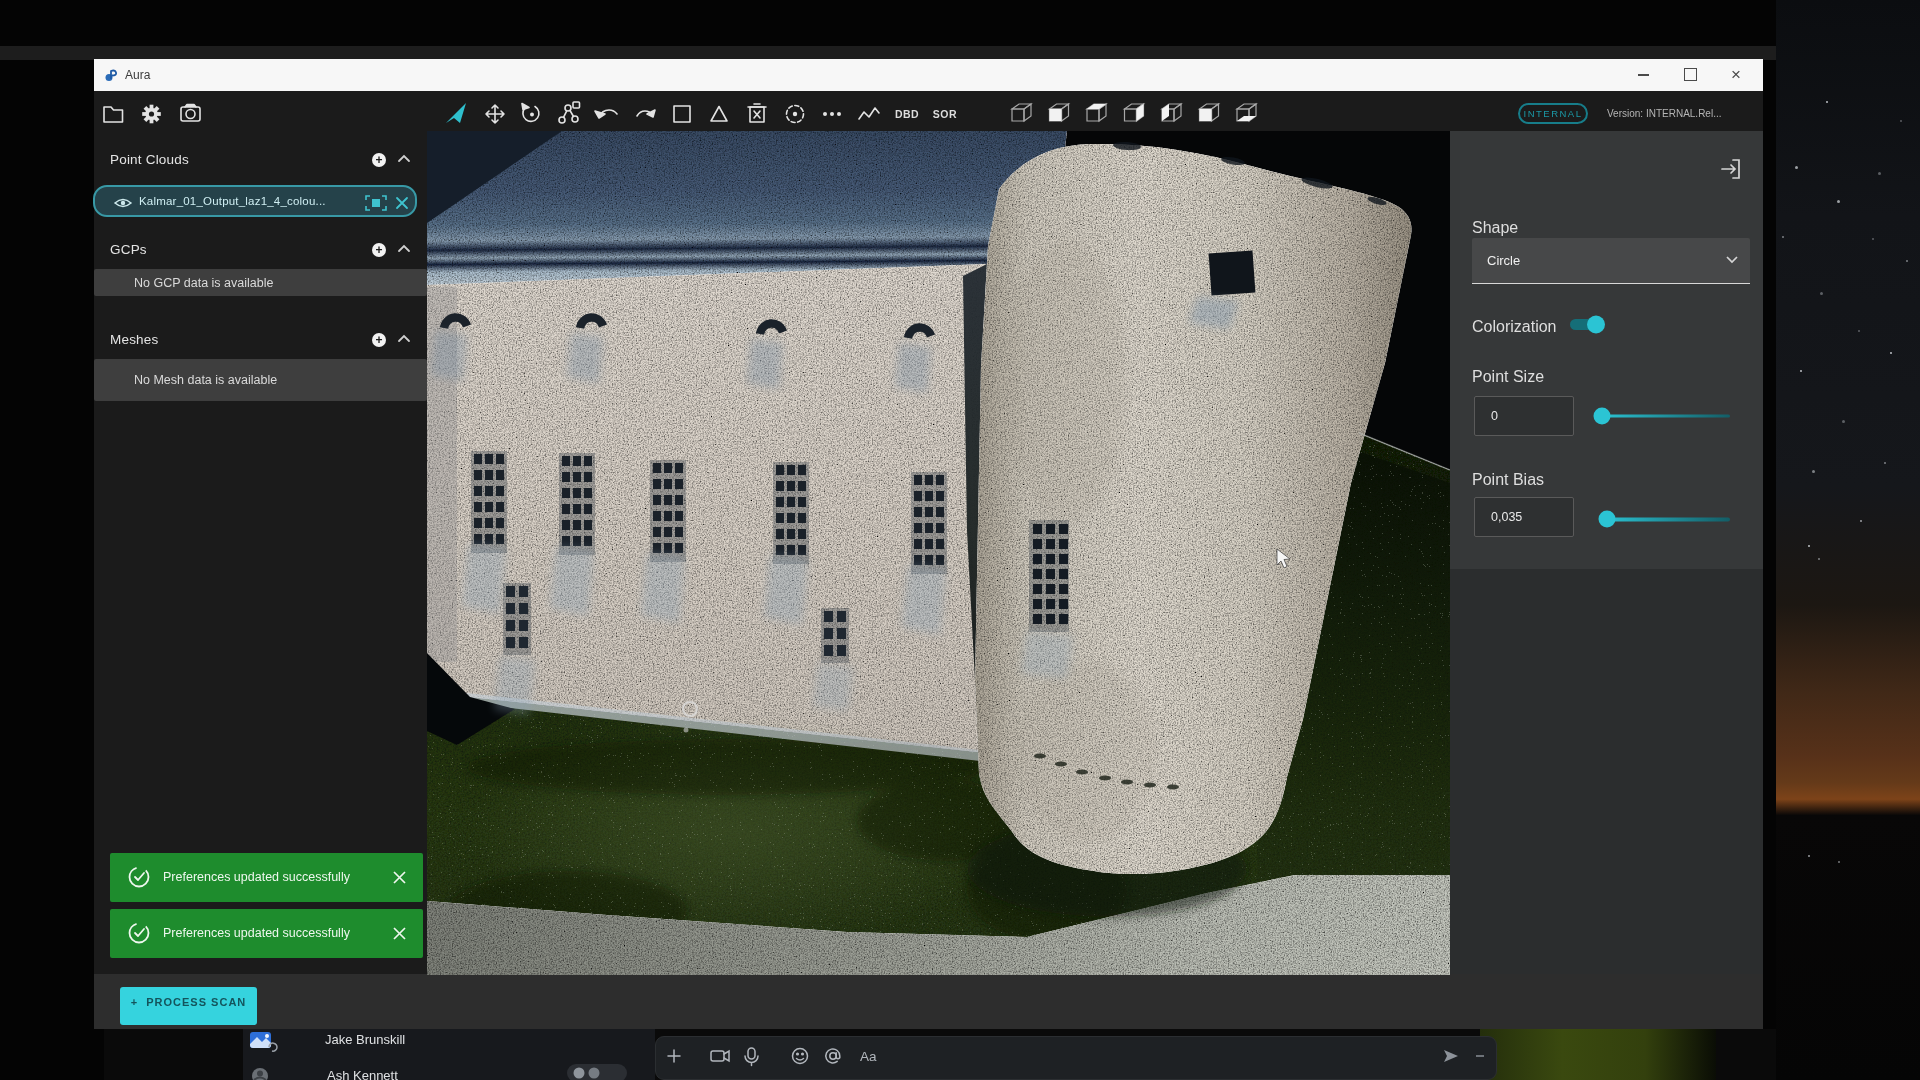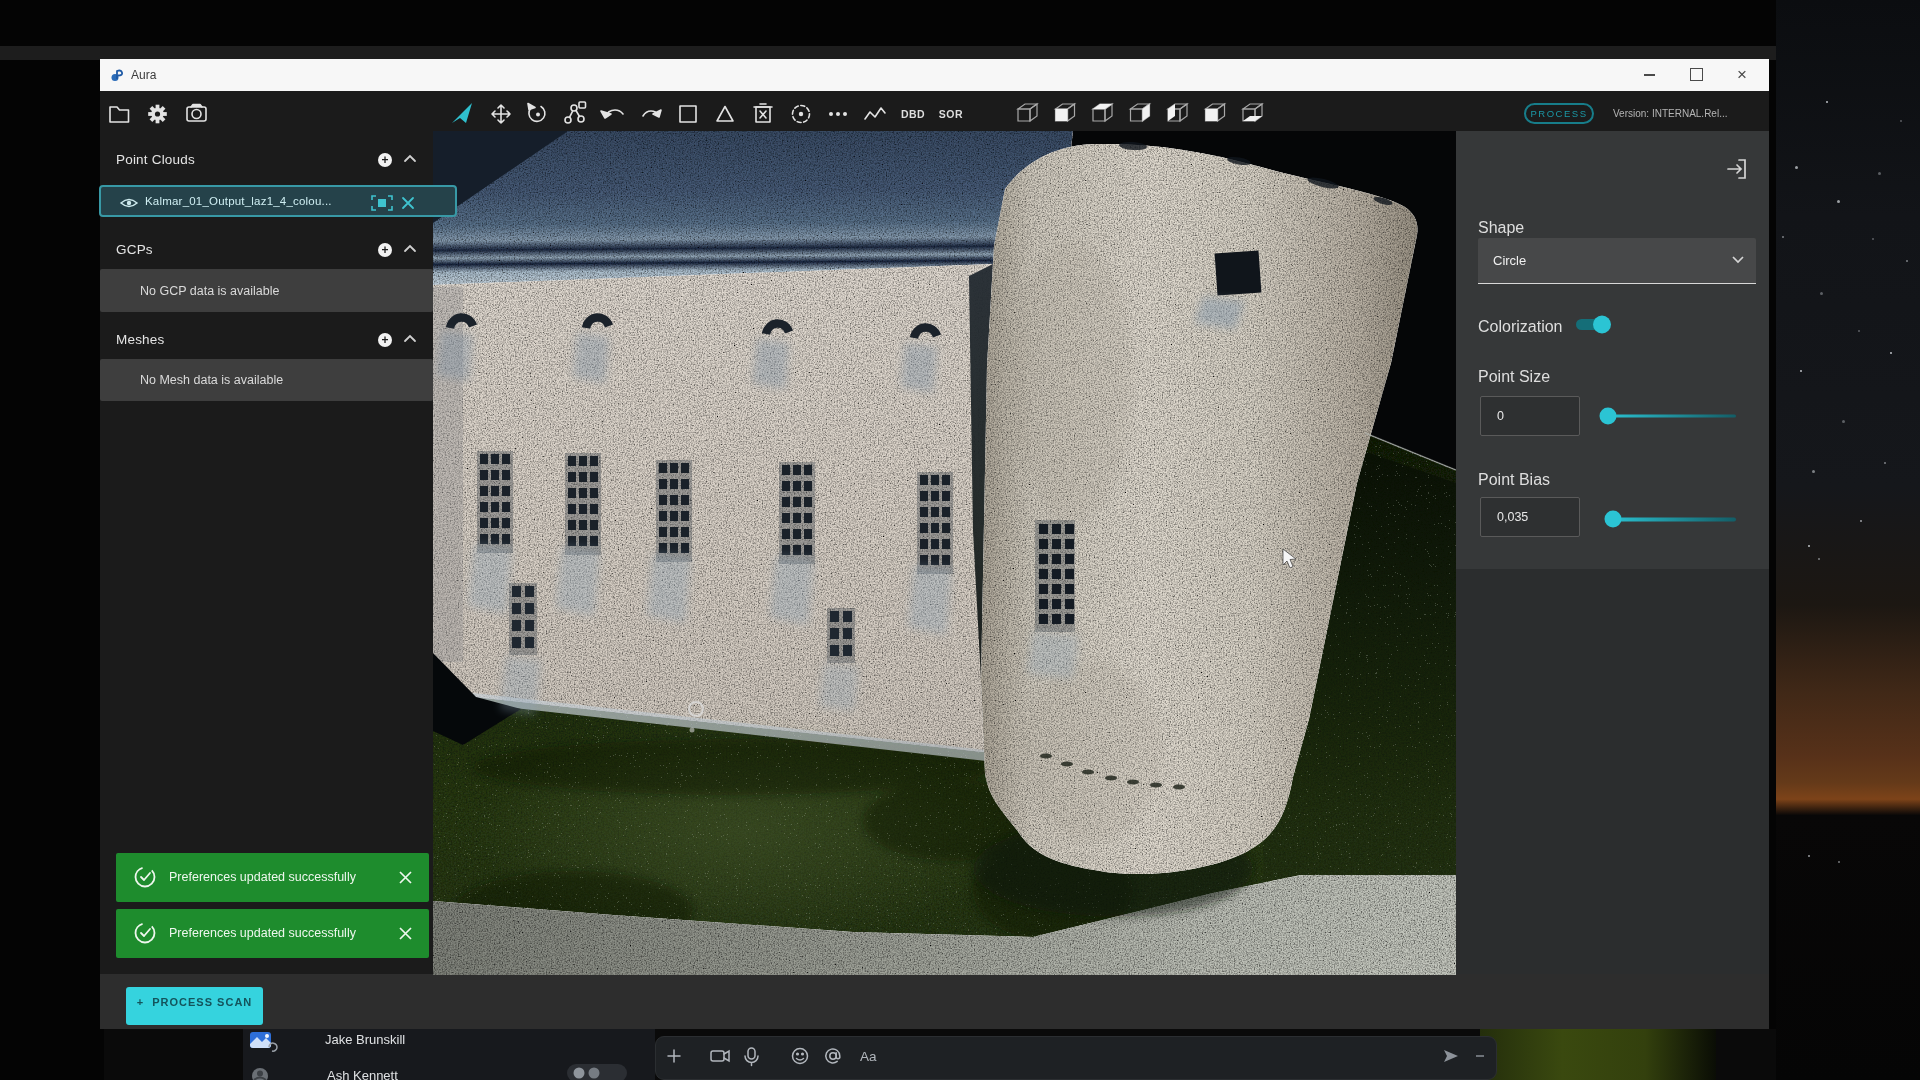--- a/index.html
+++ b/index.html
@@ -8,34 +8,34 @@
 .abs { position:absolute; }
 
 
 #desk-band { left:0; top:46px; width:1920px; height:14px; background:#1d1d1d; }
 #desk-right { left:1776px; top:0; width:144px; height:1080px;
   background:linear-gradient(180deg,#0b0d10 0%,#121418 20%,#15171b 45%,#1c1712 56%,#402817 64%,#573119 70%,#653a19 72.5%,#7d4319 74%,#080707 75.5%,#050505 100%); }
 #desk-bottom { left:104px; top:1029px; width:1672px; height:51px; background:#0a0a0a; }
 #grass-desk { left:1480px; top:1029px; width:236px; height:51px; background:linear-gradient(90deg,#242e0c 0%,#3a490f 35%,#33400d 70%,#0a0d05 100%); }
 
 
-#win { left:100px; top:59px; width:1669px; height:970px; background:#1b1b1b; }
+#win { left:94px; top:59px; width:1669px; height:970px; background:#1b1b1b; }
 #titlebar { left:0; top:0; width:1669px; height:32px; background:#f7f7f7; }
 #title-text { left:31px; top:9px; font-size:12px; color:#3c3c3c; }
 #wc-min { left:1544px; top:15px; width:11px; height:2px; background:#4a4a4a; }
 #wc-max { left:1590px; top:9px; width:13px; height:13px; border:1.5px solid #4a4a4a; }
 #wc-close { left:1637px; top:8px; width:15px; height:15px; color:#4a4a4a; font-size:17px; line-height:15px; }
 #license { left:1424px; top:44px; width:70px; height:21px; border:2px solid #177d8a; border-radius:11px; color:#1b98a6; font-size:9.5px; letter-spacing:1.5px; text-align:center; line-height:17px; }
 #version { left:1513px; top:49px; font-size:10px; color:#b5b5b5; }
 
 
 .sideheader { position:absolute; left:16px; font-size:13.5px; color:#e4e4e4; font-weight:500; letter-spacing:.2px; }
 .plusring { position:absolute; width:14px; height:14px; background:#f2f2f2; border-radius:50%; color:#1b1b1b; font-size:12px; line-height:14px; text-align:center; font-weight:700; }
 .graybox { position:absolute; left:0px; width:333px; background:#3e3e3e; border-radius:2px; color:#dadada; font-size:12.5px; padding-left:40px; display:flex; align-items:center; }
-#selitem { left:-1px; top:126px; width:358px; height:32px; z-index:3; background:#25424a; border:2px solid #3899a6; border-radius:4px; }
+#selitem { left:-1px; top:126px; width:324px; height:32px; z-index:3; background:#25424a; border:2px solid #3899a6; border-radius:14px; }
 #selitem .txt { position:absolute; left:44px; top:8px; font-size:11.5px; color:#cfeef2; letter-spacing:.2px; }
 
 
 .toast { position:absolute; left:16px; width:313px; height:49px; background:#1e8c2d; border-radius:2px; color:#eef7ee; font-size:12.5px; }
 .toast .msg { position:absolute; left:53px; top:17px; }
 
 #procbtn { left:26px; top:928px; width:137px; height:38px; background:#35d3de; border-radius:3px; color:#14545c; font-size:11px; font-weight:700; letter-spacing:1px; text-align:center; line-height:30px; }
 
 #bottombar { left:0; top:915px; width:1669px; height:55px; background:#2d2d2d; }
 
@@ -187,21 +187,21 @@
           <path d="M 1124.5,5 l 0,12 -7,5 0,-12 z"></path>
         </g>
         <path d="M 1105.5,10 h 12 v 12 h -12 z" fill="#f2f2f2"></path>
         <g stroke="#a8a8a8" stroke-width="1.2" fill="none">
           <path d="M 1143.0,10 h 12 v 12 h -12 z"></path>
           <path d="M 1143.0,10 l 7,-5 h 12 l -7,5 z"></path>
           <path d="M 1162.0,5 l 0,12 -7,5 0,-12 z"></path>
         </g>
         <path d="M 1143.0,22 h 12 l 7,-5 h -12 z" fill="#f2f2f2"></path>
     </svg>
-    <div class="abs" id="license">PROCESS</div>
+    <div class="abs" id="license">INTERNAL</div>
     <div class="abs" id="version">Version: INTERNAL.Rel...</div>
 
     <div class="sideheader" style="top:93px;">Point Clouds</div>
     <div class="plusring" style="left:278px; top:94px;">+</div>
     <div class="abs" id="selitem">
         <div class="txt">Kalmar_01_Output_laz1_4_colou...</div>
       </div>
         <svg class="abs" style="left:0;top:85px;z-index:5;" width="333" height="270" viewBox="0 0 333 270">
       <g stroke="#cfcfcf" stroke-width="1.8" fill="none" stroke-linecap="round">
         <path d="M 305,17 l 5,-5 5,5"></path>
@@ -218,21 +218,21 @@
         <path d="M 276,52 h -4 v 4 M 288,52 h 4 v 4 M 276,66 h -4 v -4 M 288,66 h 4 v -4"></path>
         <rect x="278" y="55" width="8" height="8" fill="#3fc3cf" stroke="none"></rect>
       </g>
 
       <g stroke="#3fc3cf" stroke-width="1.8" fill="none" stroke-linecap="round">
         <path d="M 303,54 l 10,10 M 313,54 l -10,10"></path>
       </g>
     </svg>
     <div class="sideheader" style="top:183px;">GCPs</div>
     <div class="plusring" style="left:278px; top:184px;">+</div>
-    <div class="graybox" style="top:210px; height:43px;text-align:right;">No GCP data is available</div>
+    <div class="graybox" style="top:210px; height:27px;text-align:right;">No GCP data is available</div>
     <div class="sideheader" style="top:273px;">Meshes</div>
     <div class="plusring" style="left:278px; top:274px;">+</div>
     <div class="graybox" style="top:300px; height:42px;">No Mesh data is available</div>
 
     <div class="abs" id="bottombar"></div>
     <div class="toast" style="top:794px;">
       <svg class="abs" style="left:17px;top:12px;" width="24" height="24" viewBox="0 0 24 24">
           <circle cx="12" cy="12" r="9.5" stroke="#eef7ee" stroke-width="1.8" fill="none" stroke-dasharray="50 10" stroke-dashoffset="8"></circle>
           <path d="M 8,12 l 3,3 6,-7" stroke="#eef7ee" stroke-width="1.8" fill="none" stroke-linecap="round" stroke-linejoin="round"></path>
         </svg>

